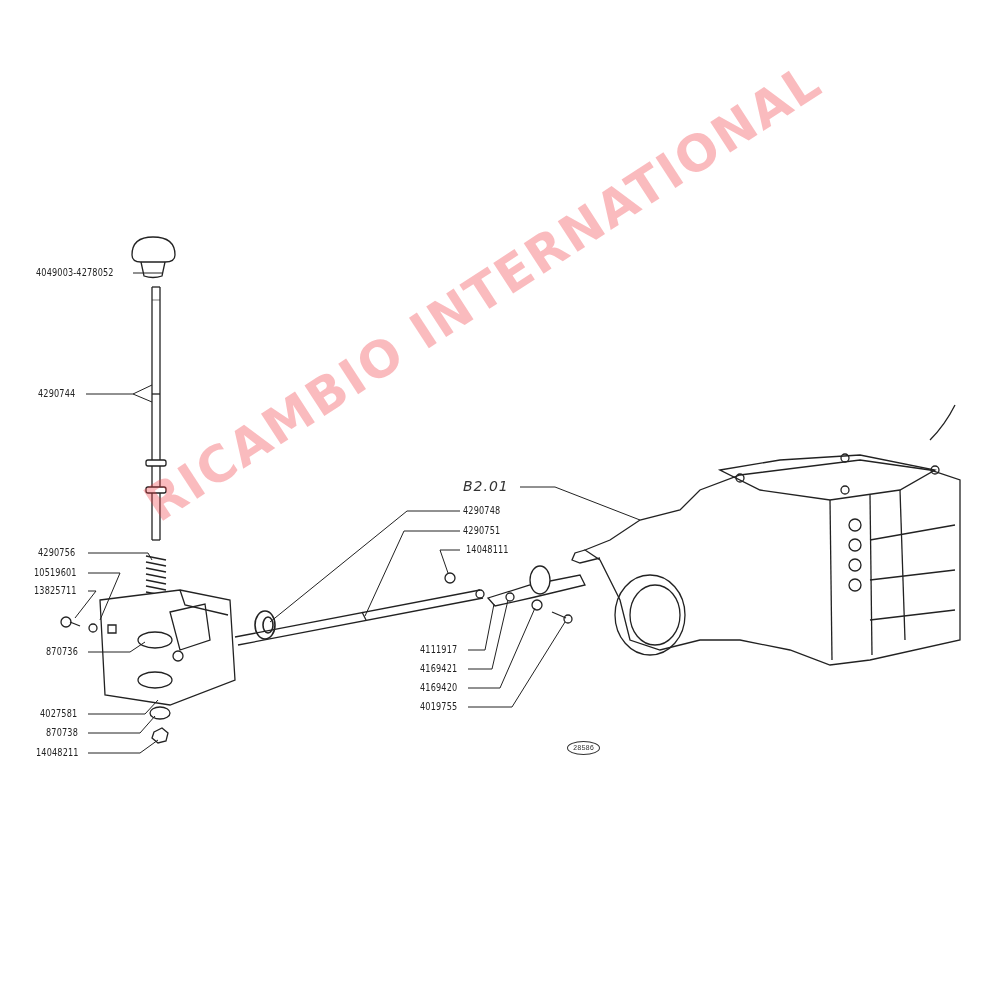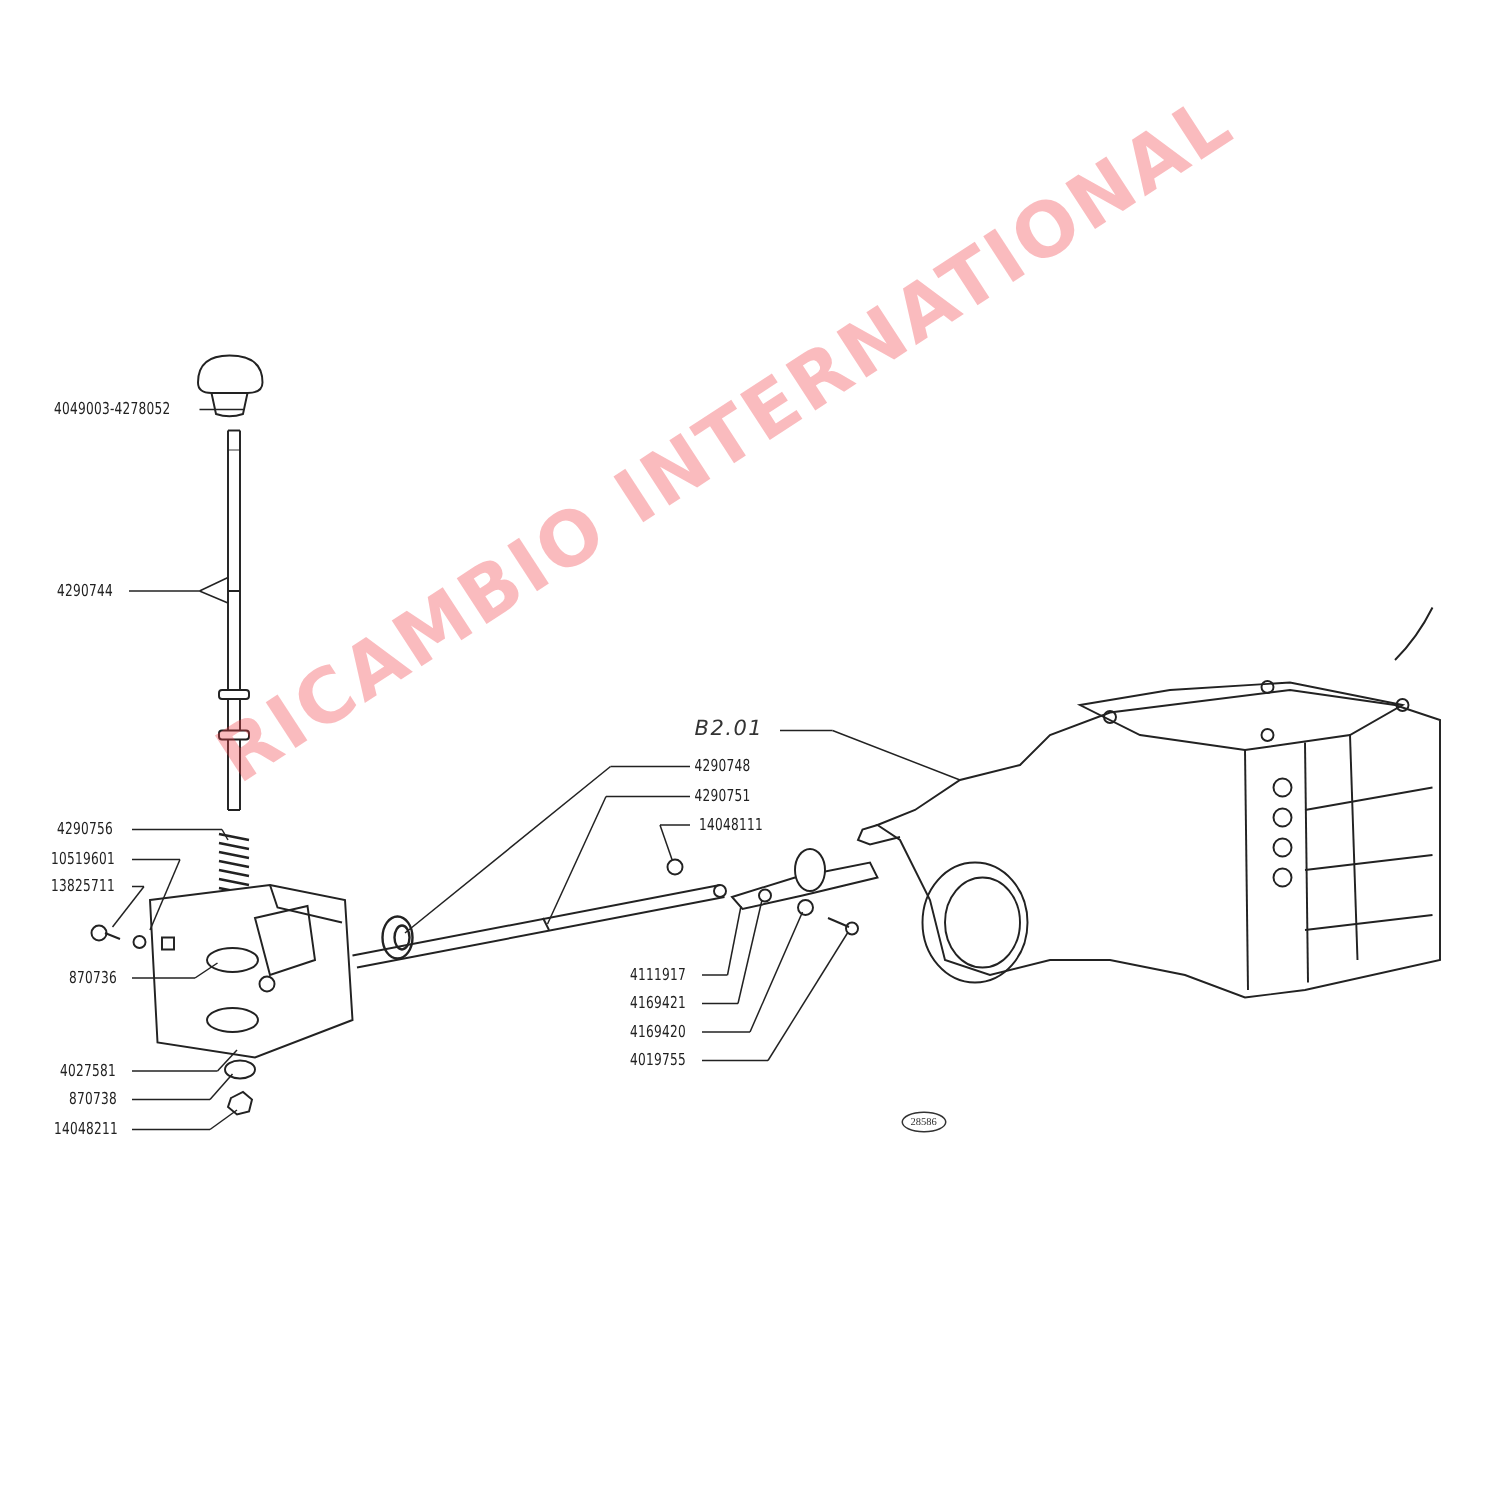--- a/index.html
+++ b/index.html
@@ -1,20 +1,20 @@
 <!DOCTYPE html>
 <html><head>
   <meta charset="utf-8">
   <style>
     html, body { margin: 0; padding: 0; background: #ffffff; }
     body { width: 1000px; height: 1000px; position: relative; overflow: hidden; font-family: "DejaVu Sans Mono", "Liberation Mono", monospace; }
     #diagram { position: absolute; left: 0; top: 0; width: 1000px; height: 1000px; }
     .label { position: absolute; font-family: "DejaVu Sans Condensed", "DejaVu Sans", sans-serif; font-size: 11px; color: #222; letter-spacing: 0.2px; white-space: nowrap; transform: scaleX(0.82); transform-origin: left center; }
     .ref-label { position: absolute; font-family: "DejaVu Sans", sans-serif; font-size: 14px; color: #333; letter-spacing: 1px; }
-    .badge { position: absolute; border: 1.5px solid #333; border-radius: 50%; font-family: Liberation Serif, serif; font-size: 7px; padding: 2px 5px; color: #333; margin-left: 34px; }
+    .badge { position: absolute; border: 1.5px solid #333; border-radius: 50%; font-family: Liberation Mono, monospace; font-size: 7px; padding: 2px 5px; color: #333; }
     .watermark { position: absolute; left: 150px; top: 480px; transform: rotate(-33deg); transform-origin: left center; font-family: "DejaVu Sans", sans-serif; font-weight: bold; font-size: 50px; color: rgba(240, 60, 70, 0.35); letter-spacing: 2px; white-space: nowrap; pointer-events: none; }
     svg path, svg line, svg ellipse, svg rect, svg circle, svg polyline, svg polygon { vector-effect: non-scaling-stroke; }
   </style>
 </head>
 <body>
 
 <svg id="diagram" viewBox="0 0 1000 1000" xmlns="http://www.w3.org/2000/svg" fill="none" stroke="#222" stroke-width="1.3">
 
   <g>
     <path d="M132 255 Q132 237 153 237 Q175 237 175 255 Q175 262 165 262 L141 262 Q132 262 132 255 Z" fill="#fff"></path>

